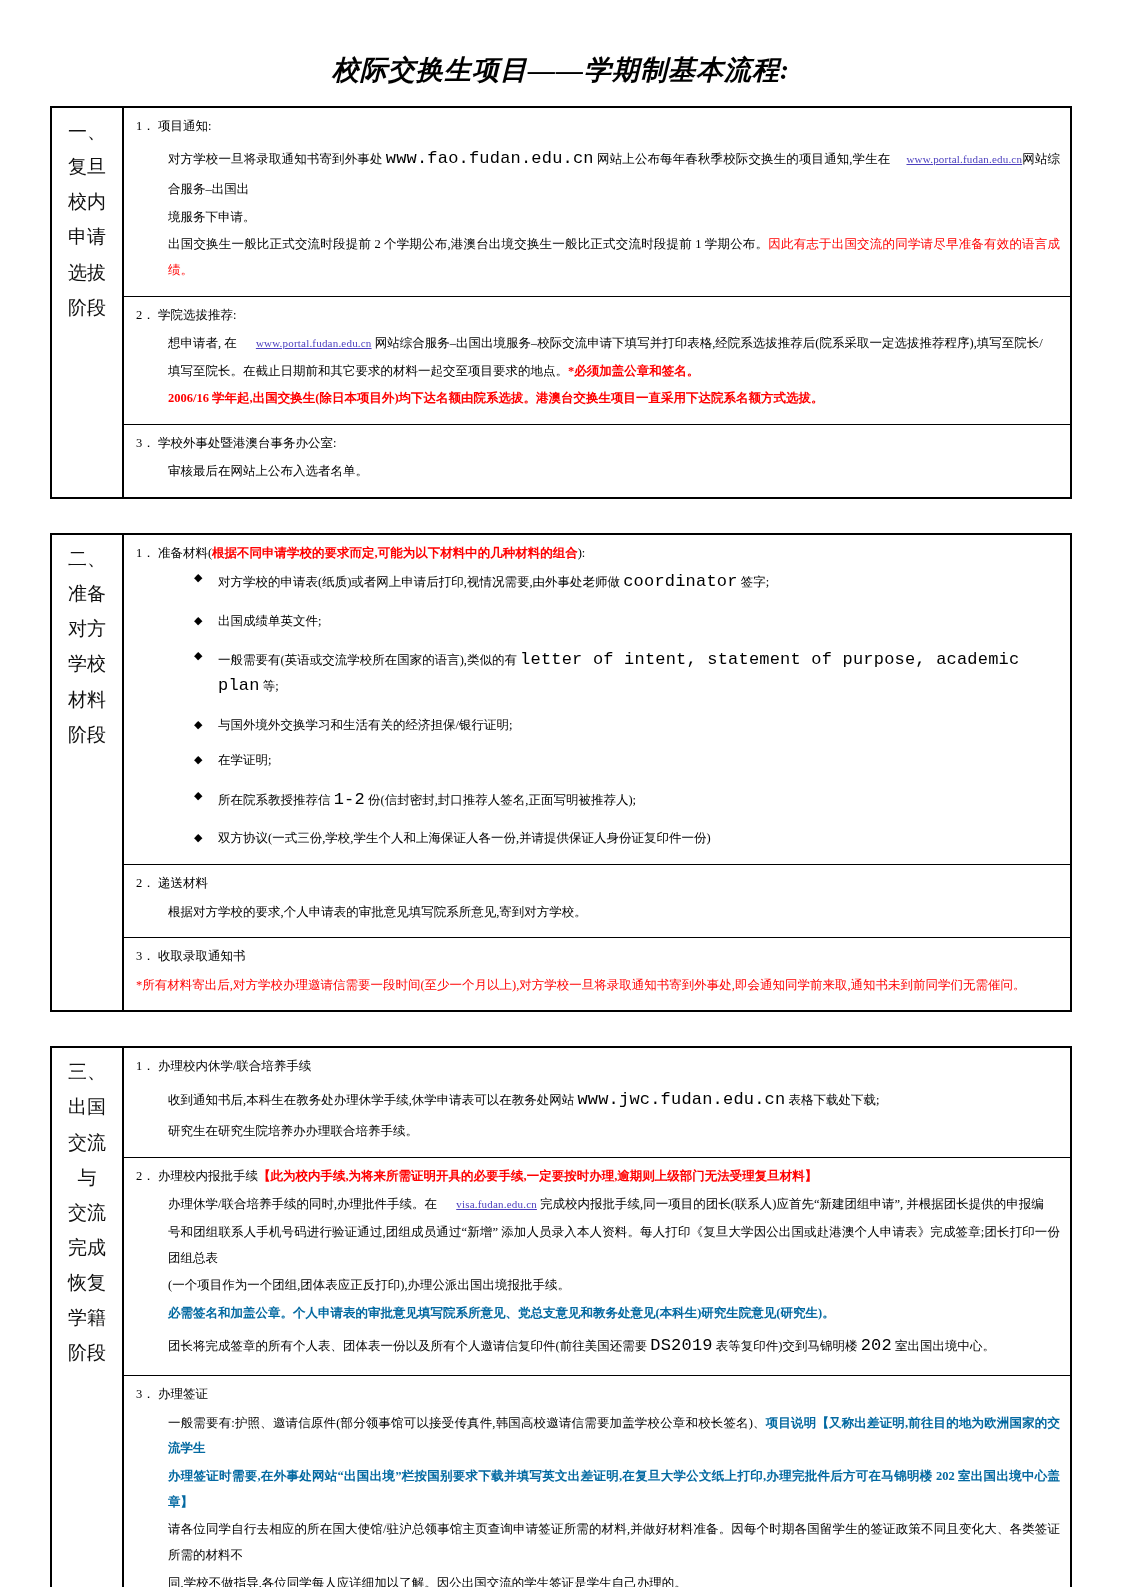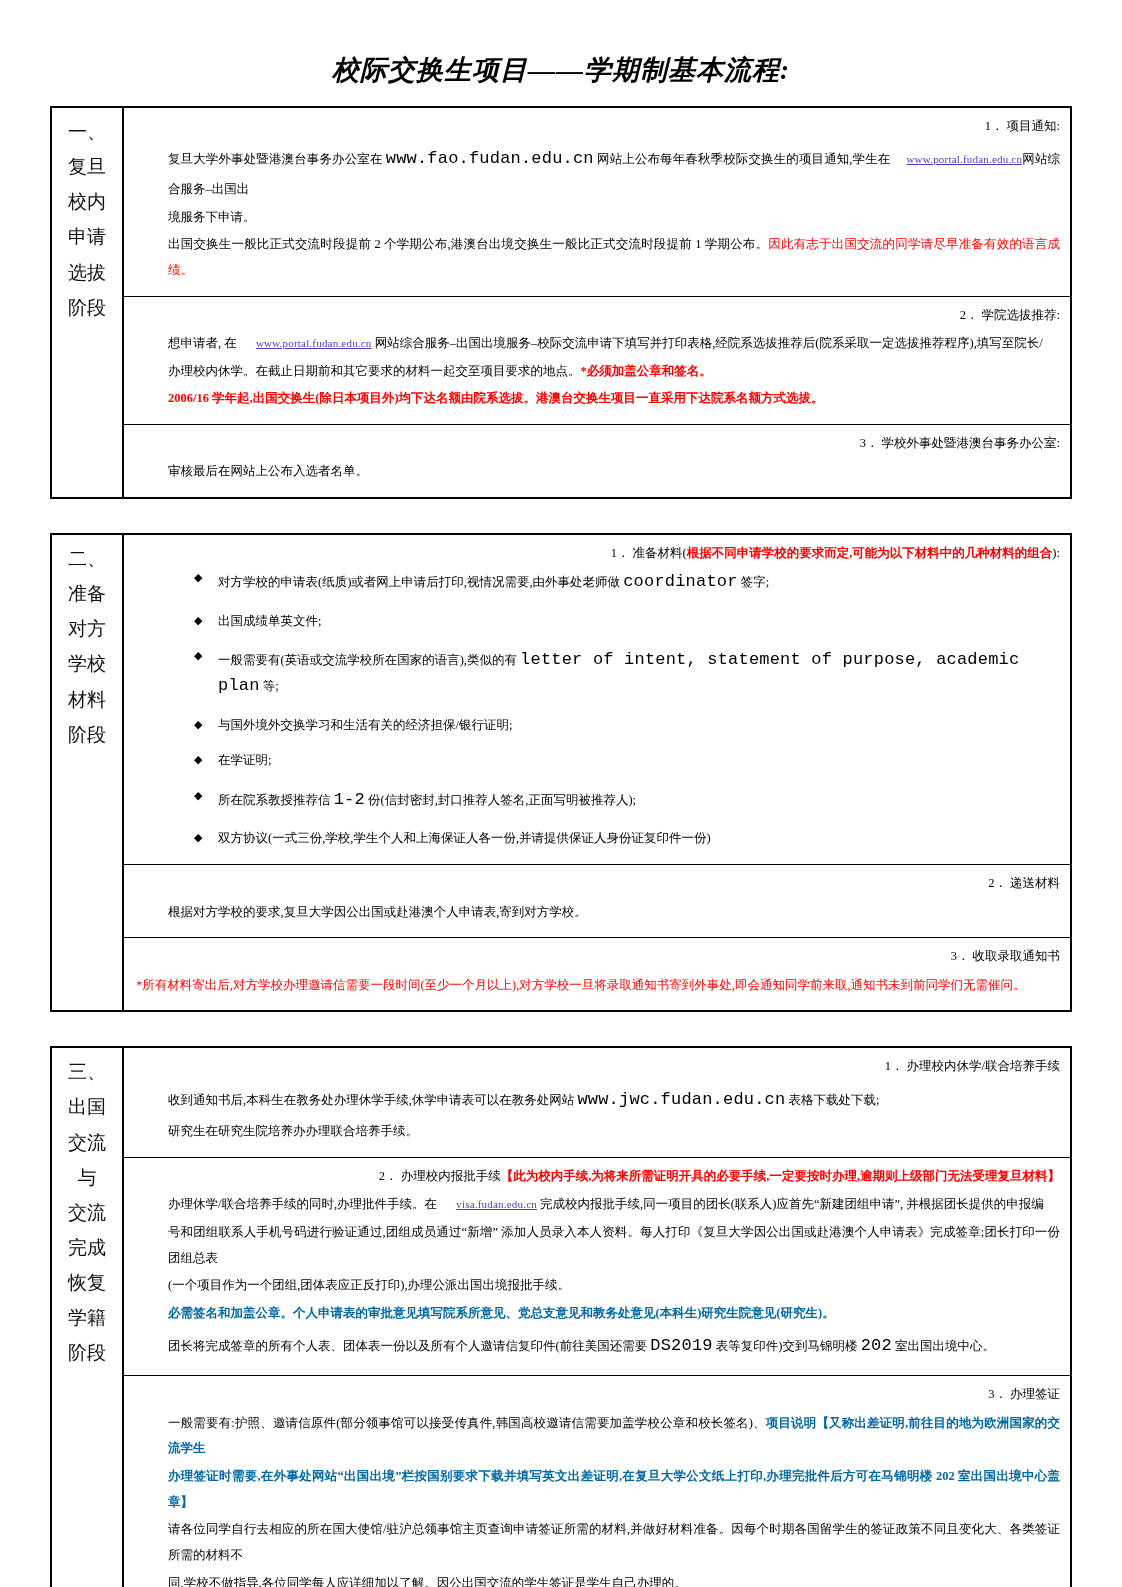--- a/index.html
+++ b/index.html
@@ -81,21 +81,20 @@
     letter-spacing: 0px;
   }
   .stage-label div { white-space: nowrap; }
 
   
   .item-head {
     font-size: 12.5px;
     line-height: 1.55;
     margin: 0 0 6px 0;
     padding-left: 2px;
-    text-align: right;
   }
   .para {
     font-size: 12.5px;
     line-height: 2.05;
     margin: 0 0 2px 0;
     padding-left: 34px;
     text-align: justify;
   }
   .para.noindent { padding-left: 2px; }
   .bullet-list {
@@ -152,30 +151,30 @@
                 <div>一、</div>
                 <div>复旦</div>
                 <div>校内</div>
                 <div>申请</div>
                 <div>选拔</div>
                 <div>阶段</div>
               </div>
             </td>
             <td class="body-cell">
               <div class="item-head">1． 项目通知:</div>
-              <div class="para"><span>复旦大学外事处暨港澳台事务办公室在 </span><span class="mono">www.fao.fudan.edu.cn</span><span> 网站上公布每年春秋季校际交换生的项目通知,学生在</span><span class="link">www.portal.fudan.edu.cn</span><span>网站综合服务–出国出</span></div>
+              <div class="para"><span>对方学校一旦将录取通知书寄到外事处 </span><span class="mono">www.fao.fudan.edu.cn</span><span> 网站上公布每年春秋季校际交换生的项目通知,学生在</span><span class="link">www.portal.fudan.edu.cn</span><span>网站综合服务–出国出</span></div>
               <div class="para"><span>境服务下申请。</span></div>
               <div class="para"><span>出国交换生一般比正式交流时段提前 2 个学期公布,港澳台出境交换生一般比正式交流时段提前 1 学期公布。</span><span class="red">因此有志于出国交流的同学请尽早准备有效的语言成绩。</span></div>
             </td>
           </tr>
           <tr>
             <td class="body-cell">
               <div class="item-head">2． 学院选拔推荐:</div>
               <div class="para"><span>想申请者, 在 </span><span class="link">www.portal.fudan.edu.cn</span><span> 网站综合服务–出国出境服务–校际交流申请下填写并打印表格,经院系选拔推荐后(院系采取一定选拔推荐程序),填写至院长/</span></div>
-              <div class="para"><span>办理校内休学。在截止日期前和其它要求的材料一起交至项目要求的地点。</span><span class="red bold">*必须加盖公章和签名。</span></div>
+              <div class="para"><span>填写至院长。在截止日期前和其它要求的材料一起交至项目要求的地点。</span><span class="red bold">*必须加盖公章和签名。</span></div>
               <div class="para"><span class="red bold">2006/16 学年起,出国交换生(除日本项目外)均下达名额由院系选拔。港澳台交换生项目一直采用下达院系名额方式选拔。</span></div>
             </td>
           </tr>
           <tr>
             <td class="body-cell">
               <div class="item-head">3． 学校外事处暨港澳台事务办公室:</div>
               <div class="para"><span>审核最后在网站上公布入选者名单。</span></div>
             </td>
           </tr>
         </tbody>
@@ -202,21 +201,21 @@
                 <li><span class="dia">◆</span><span>与国外境外交换学习和生活有关的经济担保/银行证明;</span></li>
                 <li><span class="dia">◆</span><span>在学证明;</span></li>
                 <li><span class="dia">◆</span><span>所在院系教授推荐信 </span><span class="mono">1-2</span><span> 份(信封密封,封口推荐人签名,正面写明被推荐人);</span></li>
                 <li><span class="dia">◆</span><span>双方协议(一式三份,学校,学生个人和上海保证人各一份,并请提供保证人身份证复印件一份)</span></li>
               </ul>
             </td>
           </tr>
           <tr>
             <td class="body-cell">
               <div class="item-head">2． 递送材料</div>
-              <div class="para"><span>根据对方学校的要求,复旦大学因公出国或赴港澳个人申请表,寄到对方学校。</span></div>
+              <div class="para"><span>根据对方学校的要求,个人申请表的审批意见填写院系所意见,寄到对方学校。</span></div>
             </td>
           </tr>
           <tr>
             <td class="body-cell">
               <div class="item-head">3． 收取录取通知书</div>
               <div class="para noindent"><span class="red">*所有材料寄出后,对方学校办理邀请信需要一段时间(至少一个月以上),对方学校一旦将录取通知书寄到外事处,即会通知同学前来取,通知书未到前同学们无需催问。</span></div>
             </td>
           </tr>
         </tbody>
       </table>

